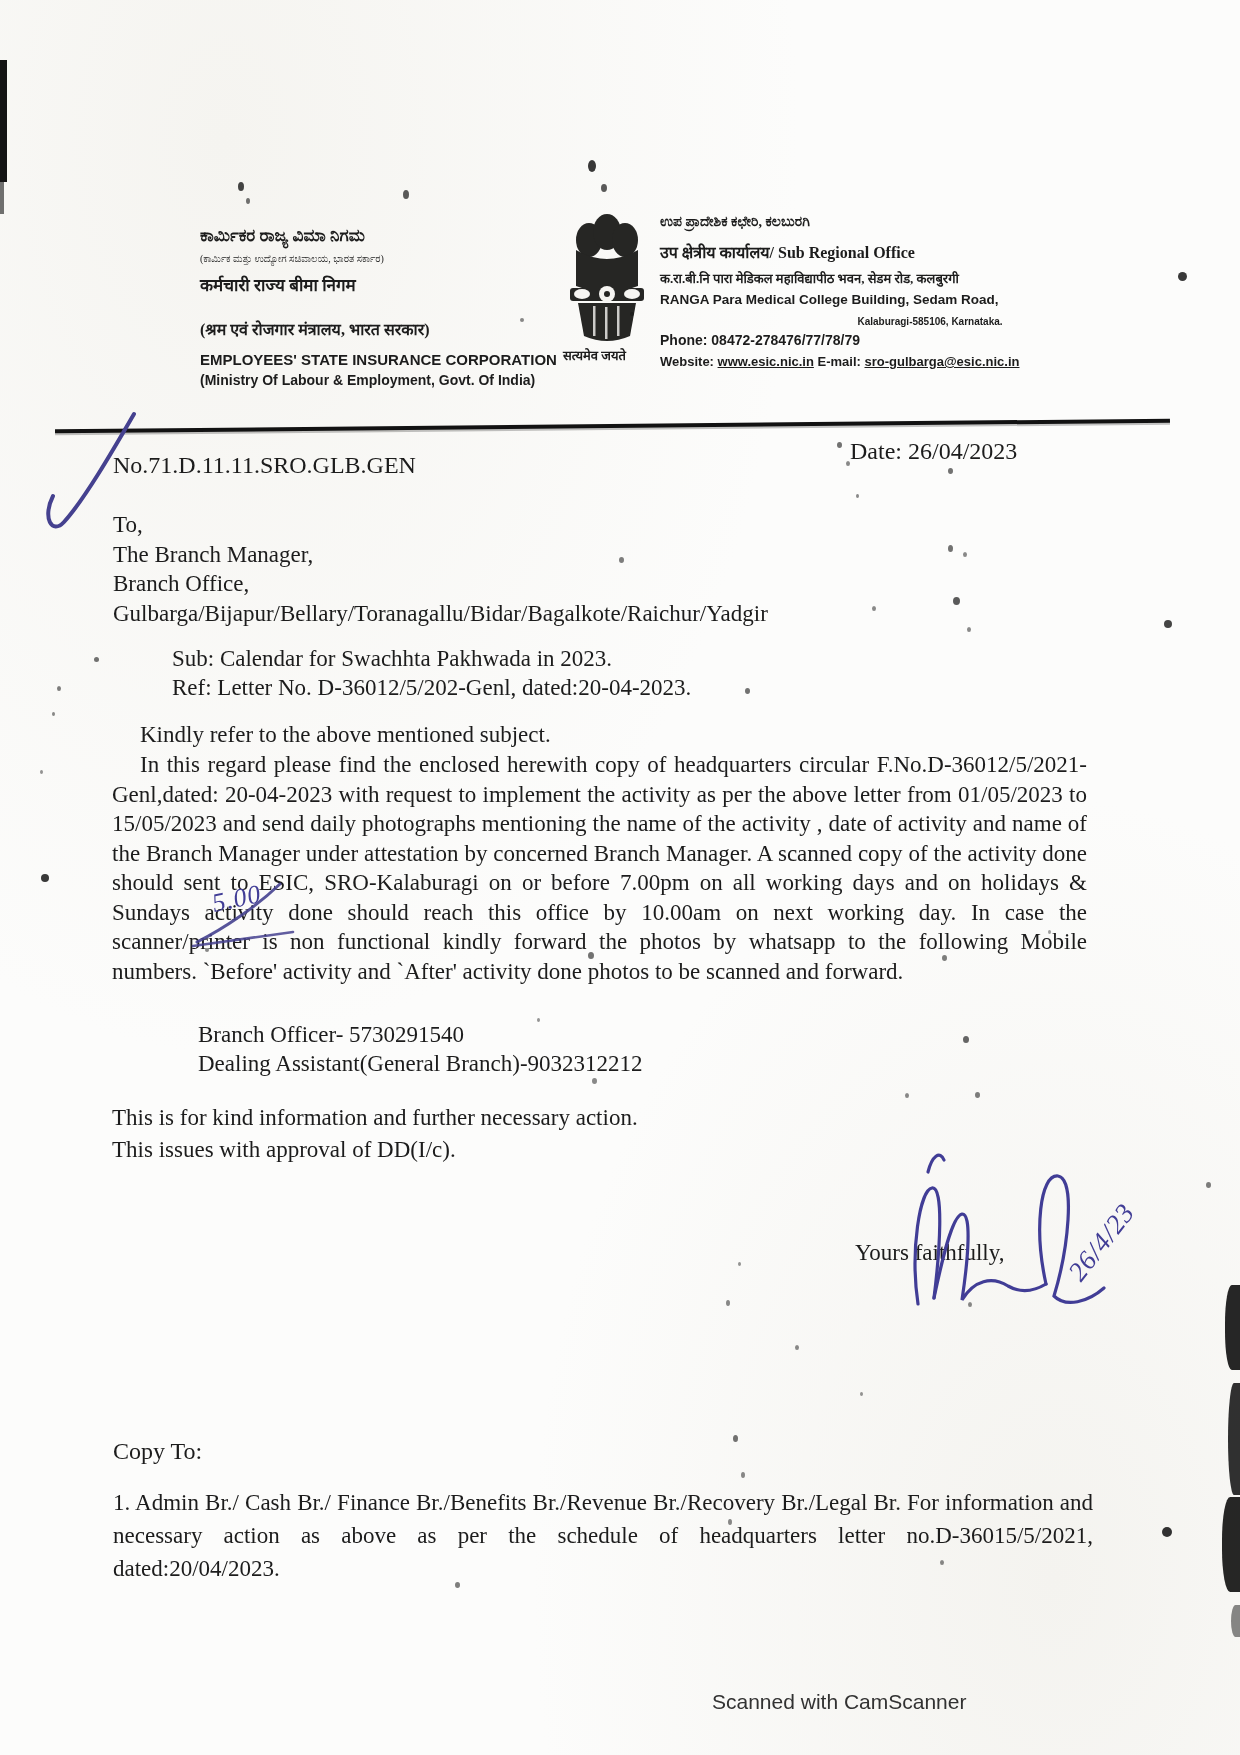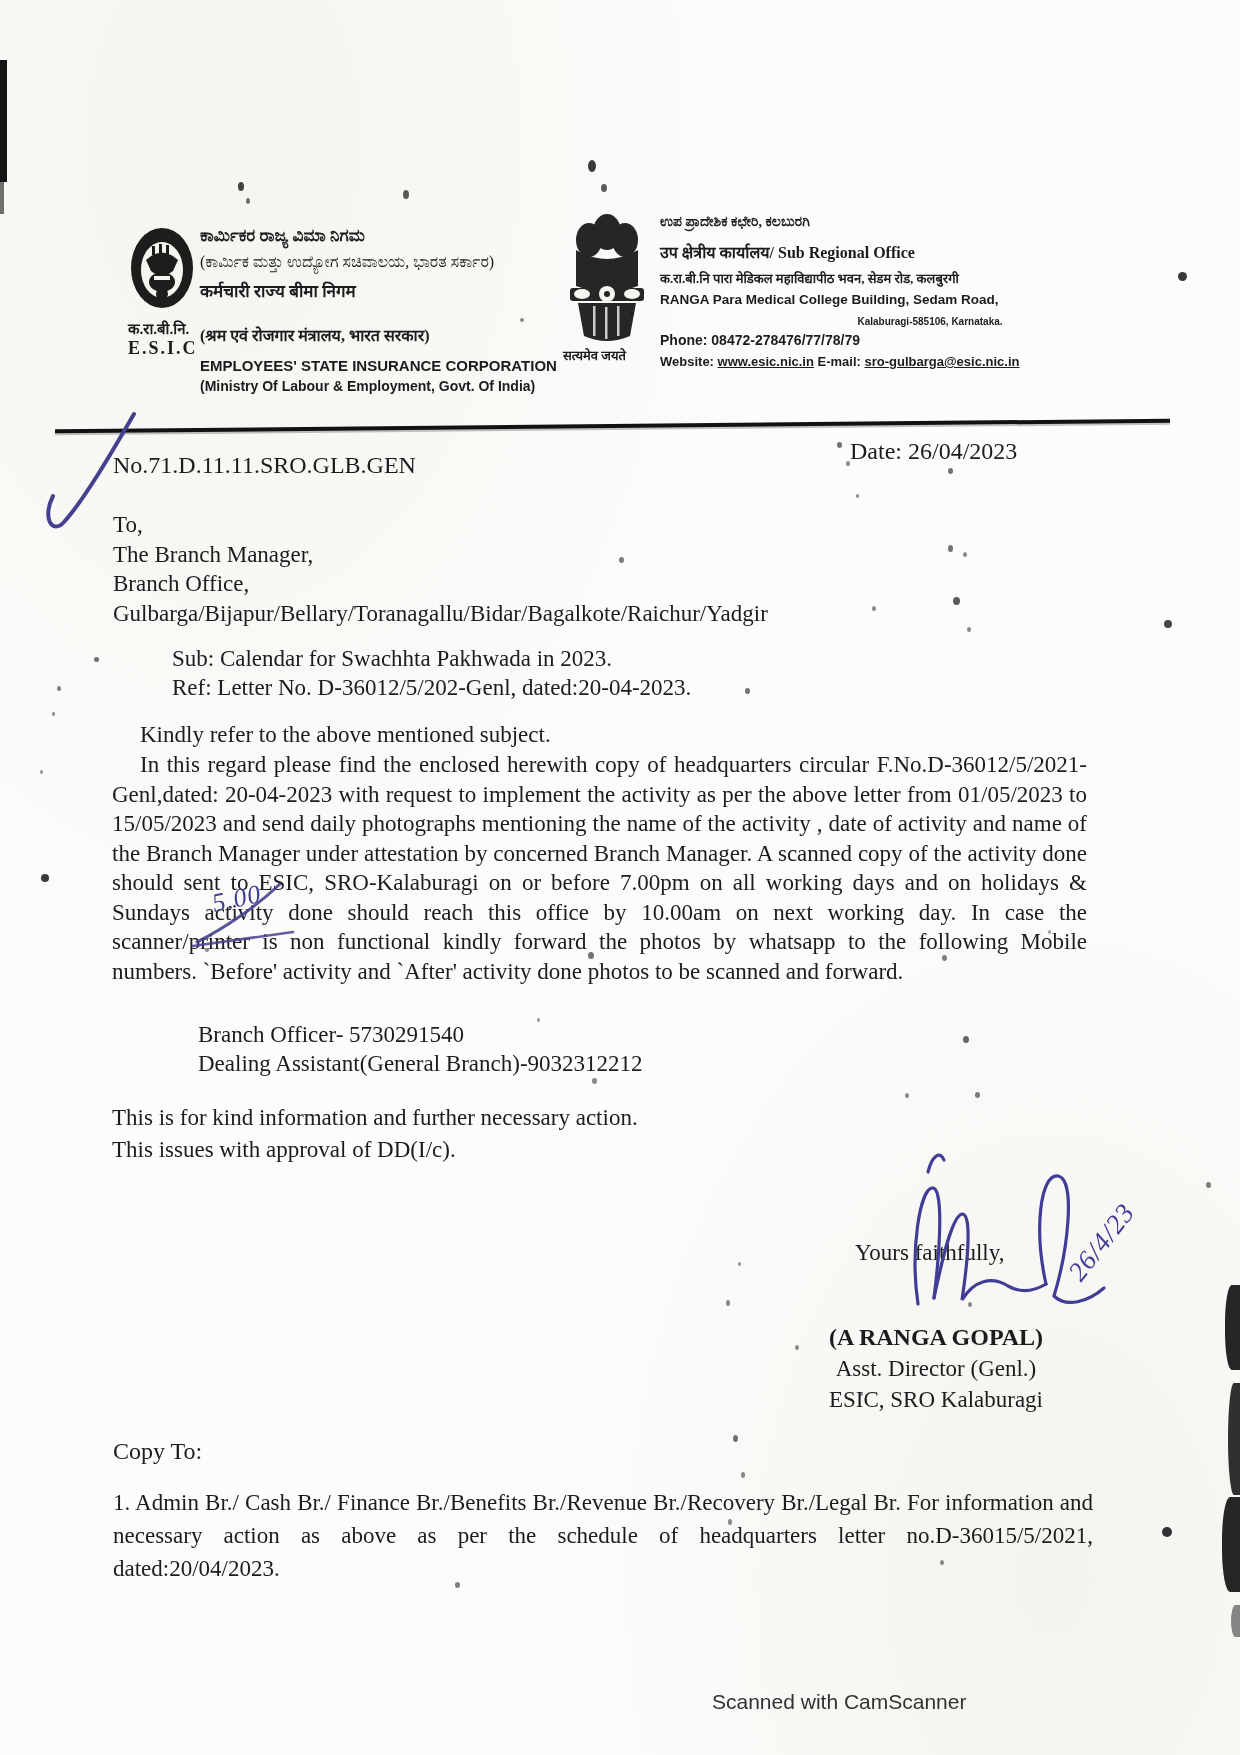--- a/index.html
+++ b/index.html
@@ -24,39 +24,24 @@
   .handwriting{font-style:italic;letter-spacing:1px;}
 </style>
 </head>
 <body>
 
 <div class="page">
 
   <div class="blob" style="left:0;top:60px;width:7px;height:122px;"></div>
   <div class="blob" style="left:0;top:178px;width:4px;height:36px;opacity:.6;"></div>
 
-  <div class="abs" style="left:128px;top:224px;width:80px;">
-    <svg width="70" height="92" viewBox="0 0 70 92">
-      <ellipse cx="34" cy="44" rx="31" ry="40" fill="#1d1d1c"></ellipse>
-      <ellipse cx="34" cy="46" rx="21" ry="28" fill="#f6f5f2"></ellipse>
-      <path d="M18 36 q16 -15 32 0 l-5 11 q-11 9 -22 0 Z" fill="#1d1d1c"></path>
-      <rect x="24" y="22" width="3" height="9" fill="#1d1d1c"></rect>
-      <rect x="31" y="20" width="3" height="9" fill="#1d1d1c"></rect>
-      <rect x="38" y="21" width="3" height="9" fill="#1d1d1c"></rect>
-      <ellipse cx="34" cy="58" rx="13" ry="10" fill="#1d1d1c"></ellipse>
-      <rect x="26" y="52" width="16" height="4" fill="#f6f5f2"></rect>
-      <circle cx="34" cy="70" r="6" fill="#1d1d1c"></circle>
-    </svg>
-    <div class="b" style="font-size:15px;margin-top:-2px;">क.रा.बी.नि.</div>
-    <div class="b" style="font-size:18px;letter-spacing:2px;">E.S.I.C</div>
-  </div>
 
   <div class="abs" style="left:200px;top:226px;width:370px;">
     <div class="lh-line b" style="font-size:17px;">ಕಾರ್ಮಿಕರ ರಾಜ್ಯ ವಿಮಾ ನಿಗಮ</div>
-    <div class="lh-line" style="font-size:16px;margin-top:7px;">(ಕಾರ್ಮಿಕ ಮತ್ತು ಉದ್ಯೋಗ ಸಚಿವಾಲಯ, ಭಾರತ ಸರ್ಕಾರ)</div>
+    <div class="lh-line" style="font-size:10px;margin-top:7px;">(ಕಾರ್ಮಿಕ ಮತ್ತು ಉದ್ಯೋಗ ಸಚಿವಾಲಯ, ಭಾರತ ಸರ್ಕಾರ)</div>
     <div class="lh-line b" style="font-size:17px;margin-top:8px;">कर्मचारी राज्य बीमा निगम</div>
     <div class="lh-line b" style="font-size:16px;margin-top:22px;">(श्रम एवं रोजगार मंत्रालय, भारत सरकार)</div>
     <div class="lh-line b sans" style="font-size:15px;margin-top:11px;">EMPLOYEES' STATE INSURANCE CORPORATION</div>
     <div class="lh-line b sans" style="font-size:14px;margin-top:4px;">(Ministry Of Labour &amp; Employment, Govt. Of India)</div>
   </div>
 
   <div class="abs" style="left:563px;top:206px;width:95px;">
     <svg width="88" height="140" viewBox="0 0 88 140" style="filter:blur(.4px);">
       <g fill="#262624">
         <ellipse cx="26" cy="34" rx="13" ry="17"></ellipse>
@@ -130,25 +115,20 @@
   <svg class="abs" style="left:870px;top:1128px;" width="260" height="200" viewBox="0 0 260 200">
     <g stroke="#413d96" stroke-width="3.2" fill="none" stroke-linecap="round">
       <path d="M48 176 C 40 122, 50 62, 62 60 C 74 58, 70 122, 64 170"></path>
       <path d="M64 170 C 72 132, 82 88, 92 86 C 102 85, 98 132, 92 172 C 104 152, 122 148, 138 158 C 152 166, 166 162, 176 156"></path>
       <path d="M176 156 C 164 102, 170 46, 188 48 C 206 51, 198 122, 184 168 C 196 180, 218 174, 234 160"></path>
       <path d="M58 44 C 62 28, 70 22, 74 32"></path>
     </g>
   </svg>
   <div class="abs blue handwriting" style="left:1062px;top:1268px;font-size:27px;transform:rotate(-52deg);transform-origin:left top;">26/4/23</div>
 
-  <div class="abs" style="left:808px;top:1322px;width:256px;text-align:center;line-height:31px;">
-    <div class="b" style="font-size:24px;">(A RANGA GOPAL)</div>
-    <div style="font-size:23px;">Asst. Director (Genl.)</div>
-    <div style="font-size:23px;">ESIC, SRO Kalaburagi</div>
-  </div>
 
   <div class="abs" style="left:113px;top:1438px;font-size:24px;">Copy To:</div>
   <div class="abs just" style="left:113px;top:1486px;width:980px;font-size:23px;line-height:33px;">1. Admin Br./ Cash Br./ Finance Br./Benefits Br./Revenue Br./Recovery Br./Legal Br. For information and necessary action as above as per the schedule of headquarters letter no.D-36015/5/2021, dated:20/04/2023.</div>
 
   <div class="abs sans" style="left:712px;top:1690px;font-size:21px;color:#323232;">Scanned with CamScanner</div>
 
   <div class="blob" style="left:1225px;top:1285px;width:15px;height:85px;border-radius:45% 0 0 45%;opacity:.92;"></div>
   <div class="blob" style="left:1228px;top:1383px;width:12px;height:112px;border-radius:50% 0 0 50%;opacity:.88;"></div>
   <div class="blob" style="left:1222px;top:1497px;width:18px;height:95px;border-radius:45% 0 0 45%;opacity:.92;"></div>
   <div class="blob" style="left:1231px;top:1605px;width:9px;height:32px;border-radius:50% 0 0 50%;opacity:.5;"></div>

